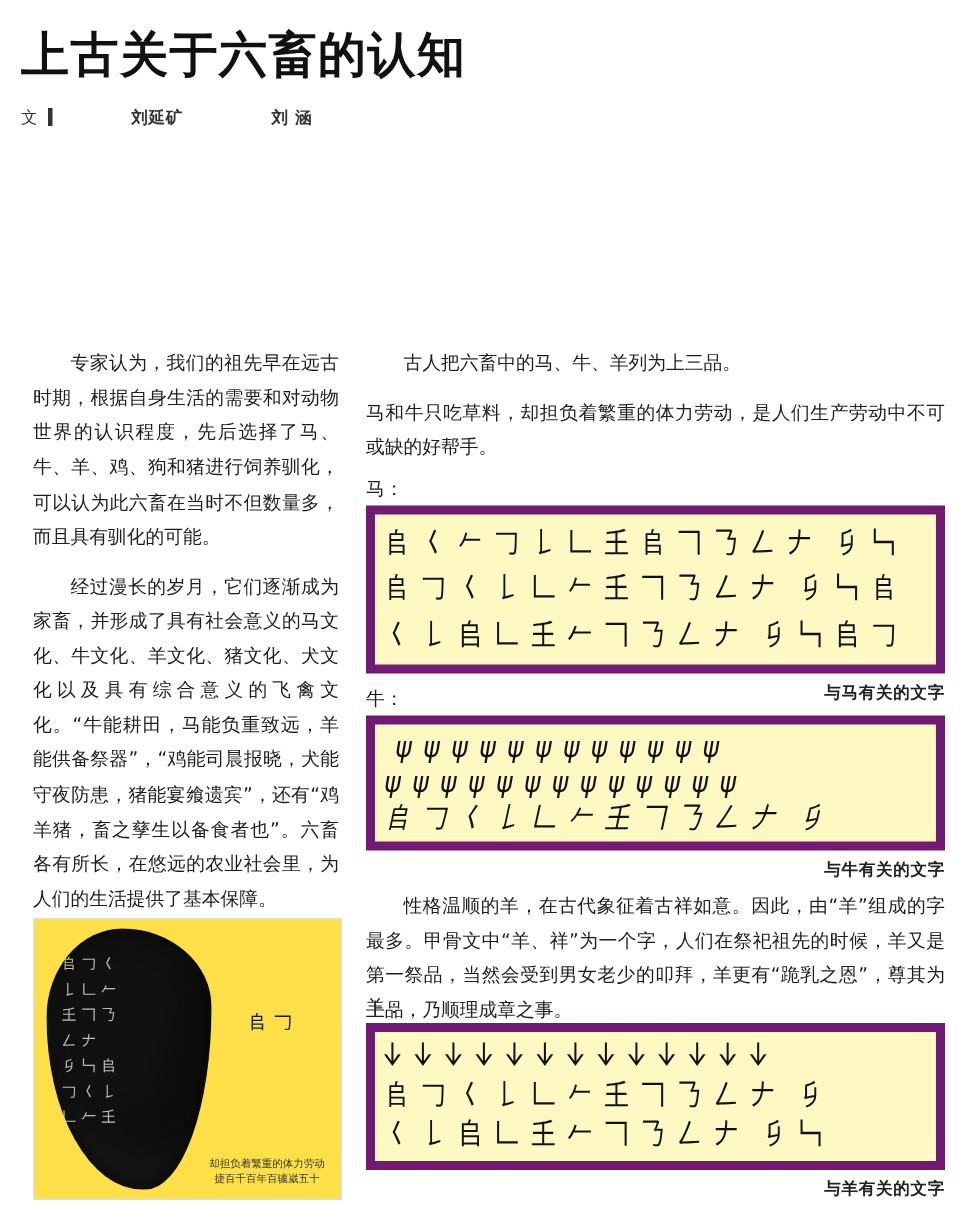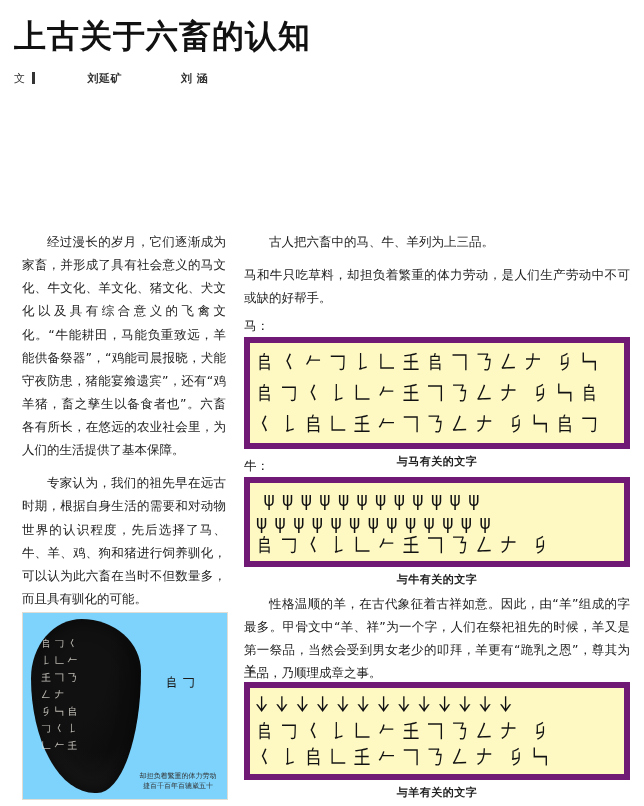--- a/index.html
+++ b/index.html
@@ -104,21 +104,21 @@
   .plate .row {
     display: flex;
     justify-content: space-between;
     align-items: center;
     font-family: "DejaVu Sans", sans-serif;
     color: #111;
     white-space: nowrap;
     overflow: hidden;
   }
   .glyph-caption {
-    text-align: center;
+    text-align: right;
     font-size: 11px;
     color: #222;
     font-weight: bold;
     margin-top: 5px;
     letter-spacing: 0.5px;
   }
   .label-ma, .label-niu, .label-yang {
     font-size: 12.5px;
     color: #1d1d1d;
   }
@@ -126,41 +126,41 @@
   #plate-horse-wrap { position: absolute; left: 244px; top: 318px; width: 386px; }
   #plate-ox-wrap    { position: absolute; left: 244px; top: 458px; width: 386px; }
   #plate-sheep-wrap { position: absolute; left: 244px; top: 663px; width: 386px; }
 
   .char-label {
     font-size: 12.5px;
     color: #1d1d1d;
     margin-bottom: 2px;
   }
   .plate-horse { height: 100px; }
-  .plate-ox    { height: 78px; }
+  .plate-ox    { height: 78px; font-style: italic; }
   .plate-sheep { height: 86px; }
 
   .glyph-row-1 { font-size: 17px; }
   .glyph-row-2 { font-size: 17px; }
   .glyph-row-3 { font-size: 17px; }
 
   .oracle {
     font-family: "DejaVu Sans", sans-serif;
     letter-spacing: 1px;
     transform: scaleY(1.15);
   }
 
   
   #photo {
     position: absolute;
     left: 22px;
     top: 612px;
     width: 204px;
     height: 186px;
-    background: #7dd3fc;
+    background: #fde047;
     border: 1px solid #e0ddd5;
     overflow: hidden;
   }
   .rubbing {
     position: absolute;
     left: 8px;
     top: 6px;
     width: 110px;
     height: 174px;
     background:
@@ -214,22 +214,22 @@
     <div class="byline">
       <span>文</span>
       <span class="bar"></span>
       <span class="name">刘延矿</span>
       <span class="sep">&nbsp;</span>
       <span class="name">刘 涵</span>
     </div>
   </div>
 
   <div class="col col-left">
+    <p>专家认为，我们的祖先早在远古时期，根据自身生活的需要和对动物世界的认识程度，先后选择了马、牛、羊、鸡、狗和猪进行饲养驯化，可以认为此六畜在当时不但数量多，而且具有驯化的可能。</p>
     <p>经过漫长的岁月，它们逐渐成为家畜，并形成了具有社会意义的马文化、牛文化、羊文化、猪文化、犬文化以及具有综合意义的飞禽文化。“牛能耕田，马能负重致远，羊能供备祭器”，“鸡能司晨报晓，犬能守夜防患，猪能宴飨遗宾”，还有“鸡羊猪，畜之孳生以备食者也”。六畜各有所长，在悠远的农业社会里，为人们的生活提供了基本保障。</p>
-    <p>专家认为，我们的祖先早在远古时期，根据自身生活的需要和对动物世界的认识程度，先后选择了马、牛、羊、鸡、狗和猪进行饲养驯化，可以认为此六畜在当时不但数量多，而且具有驯化的可能。</p>
   </div>
 
   <div class="col col-right">
     <p class="indent">古人把六畜中的马、牛、羊列为上三品。</p>
     <p>马和牛只吃草料，却担负着繁重的体力劳动，是人们生产劳动中不可或缺的好帮手。</p>
   </div>
 
   <div id="plate-horse-wrap">
     <div class="char-label label-ma">马：</div>
     <div class="plate plate-horse">

